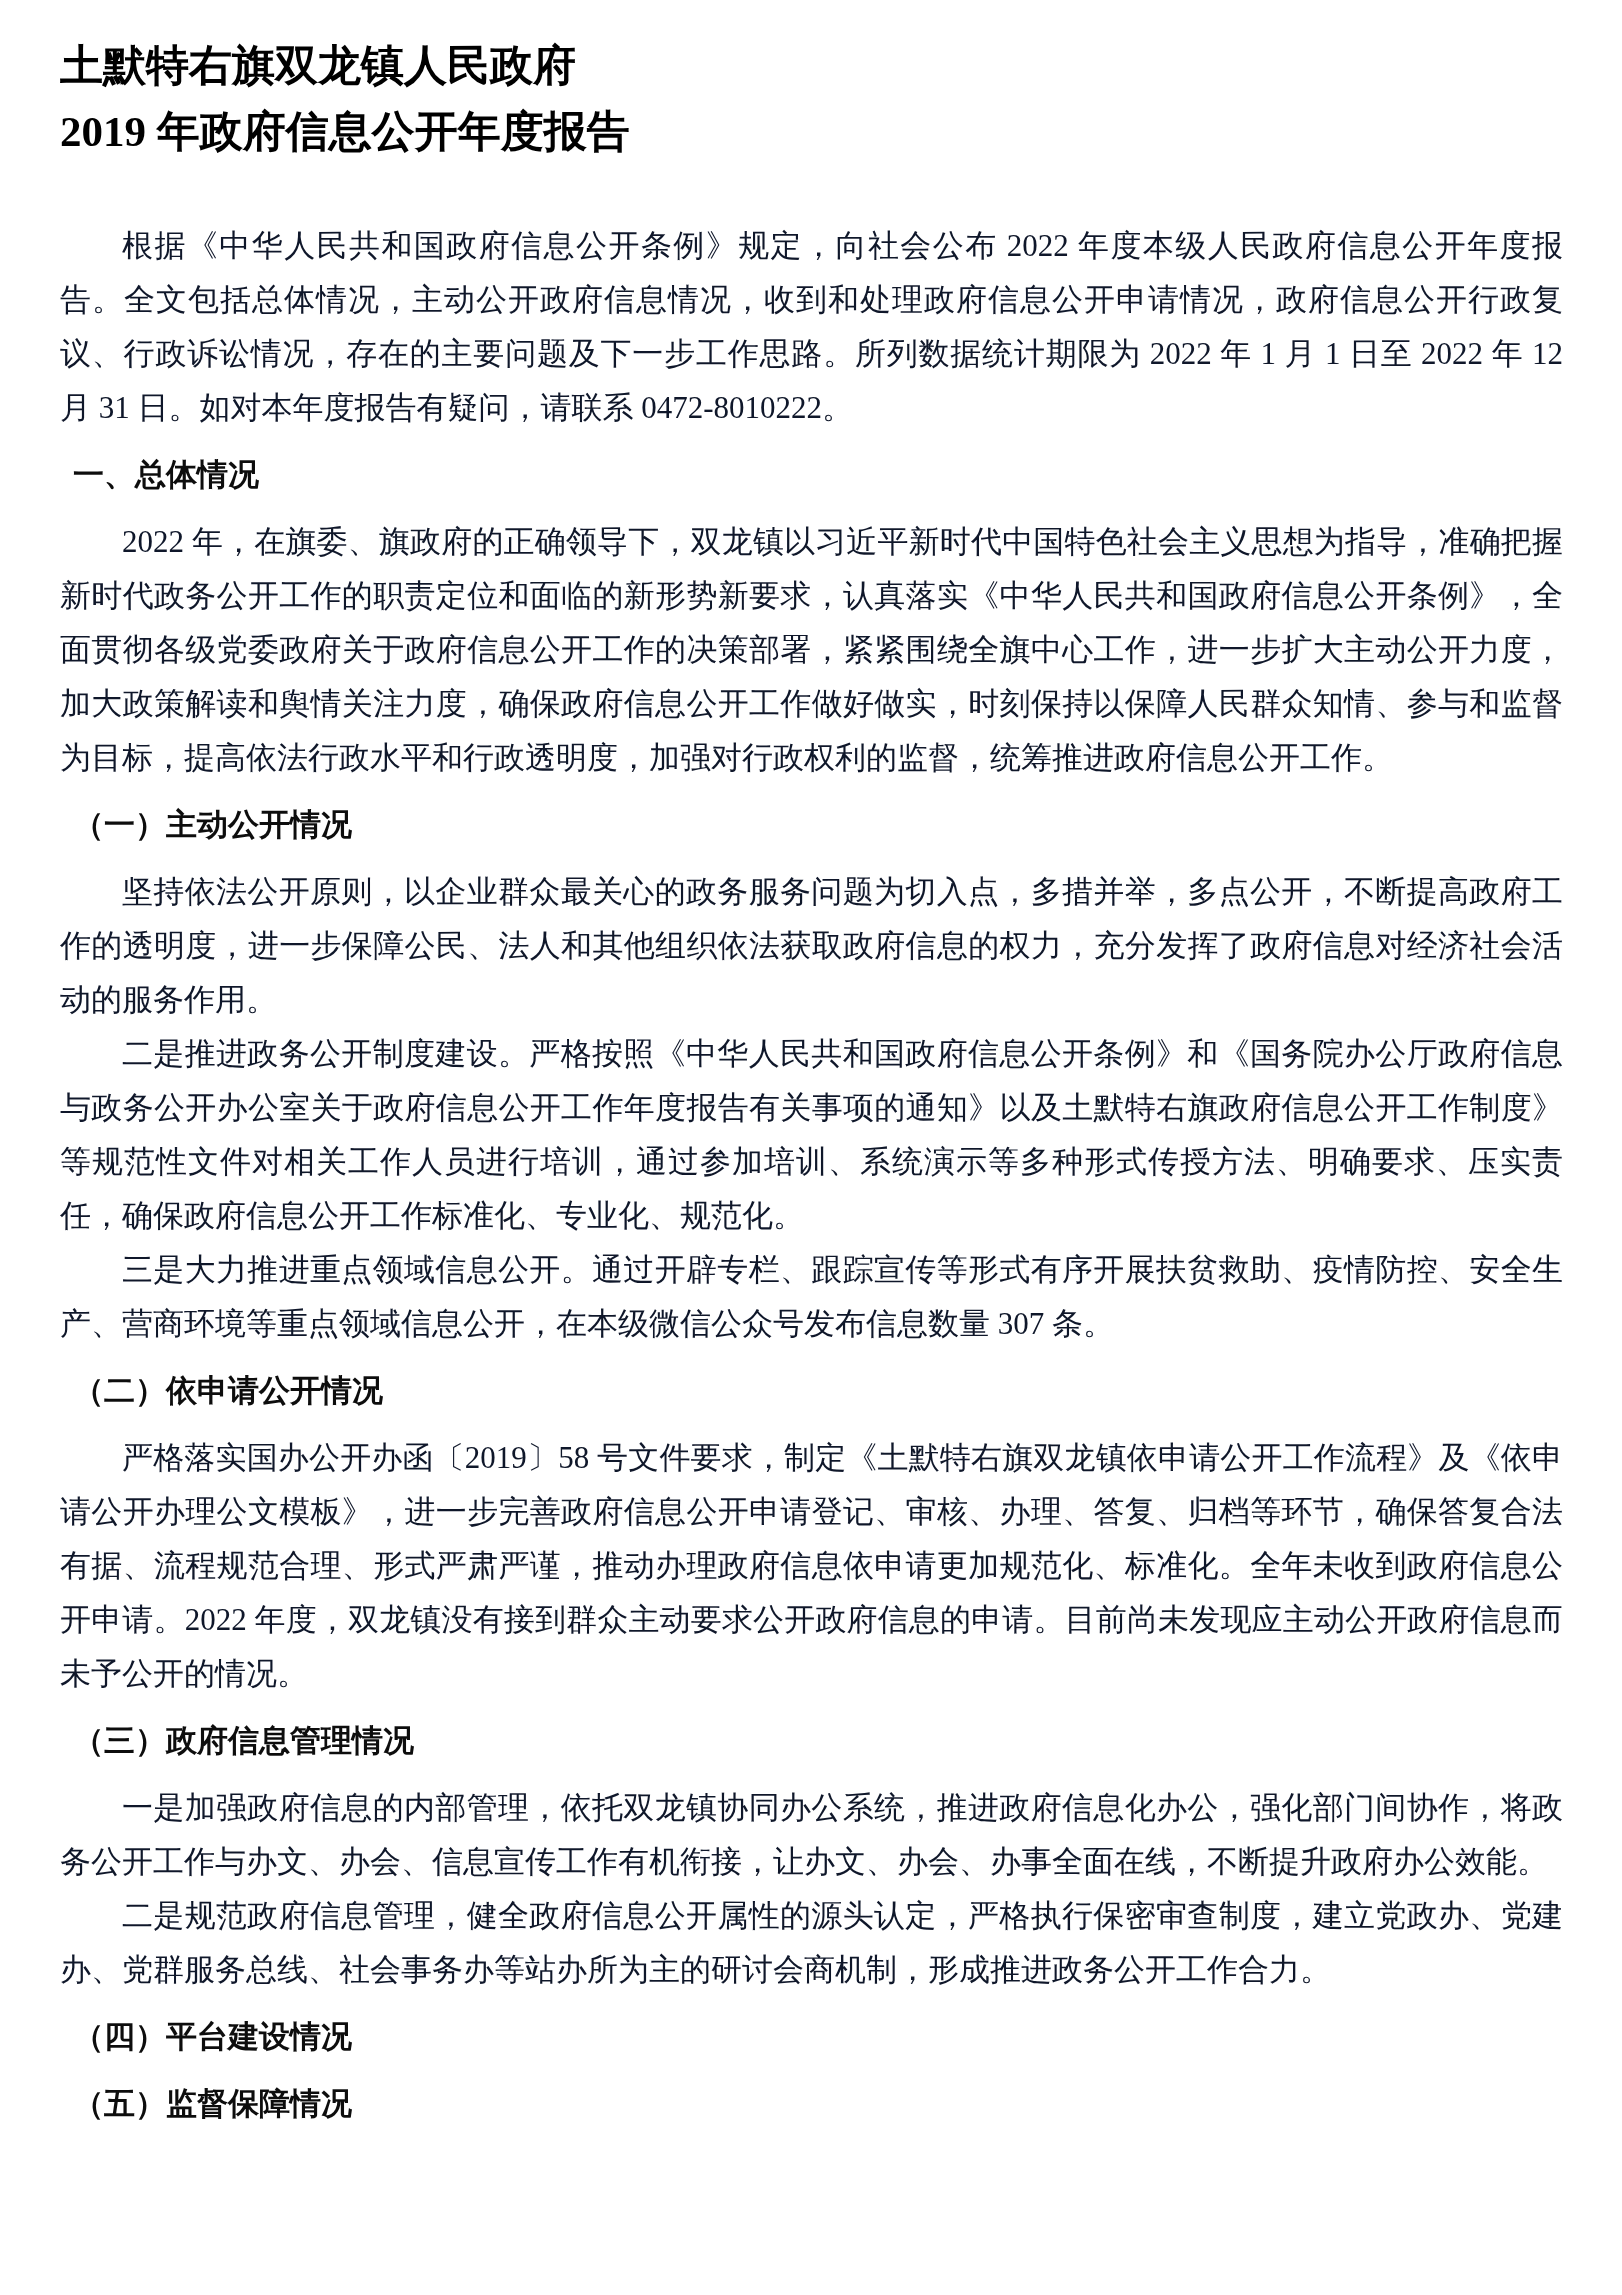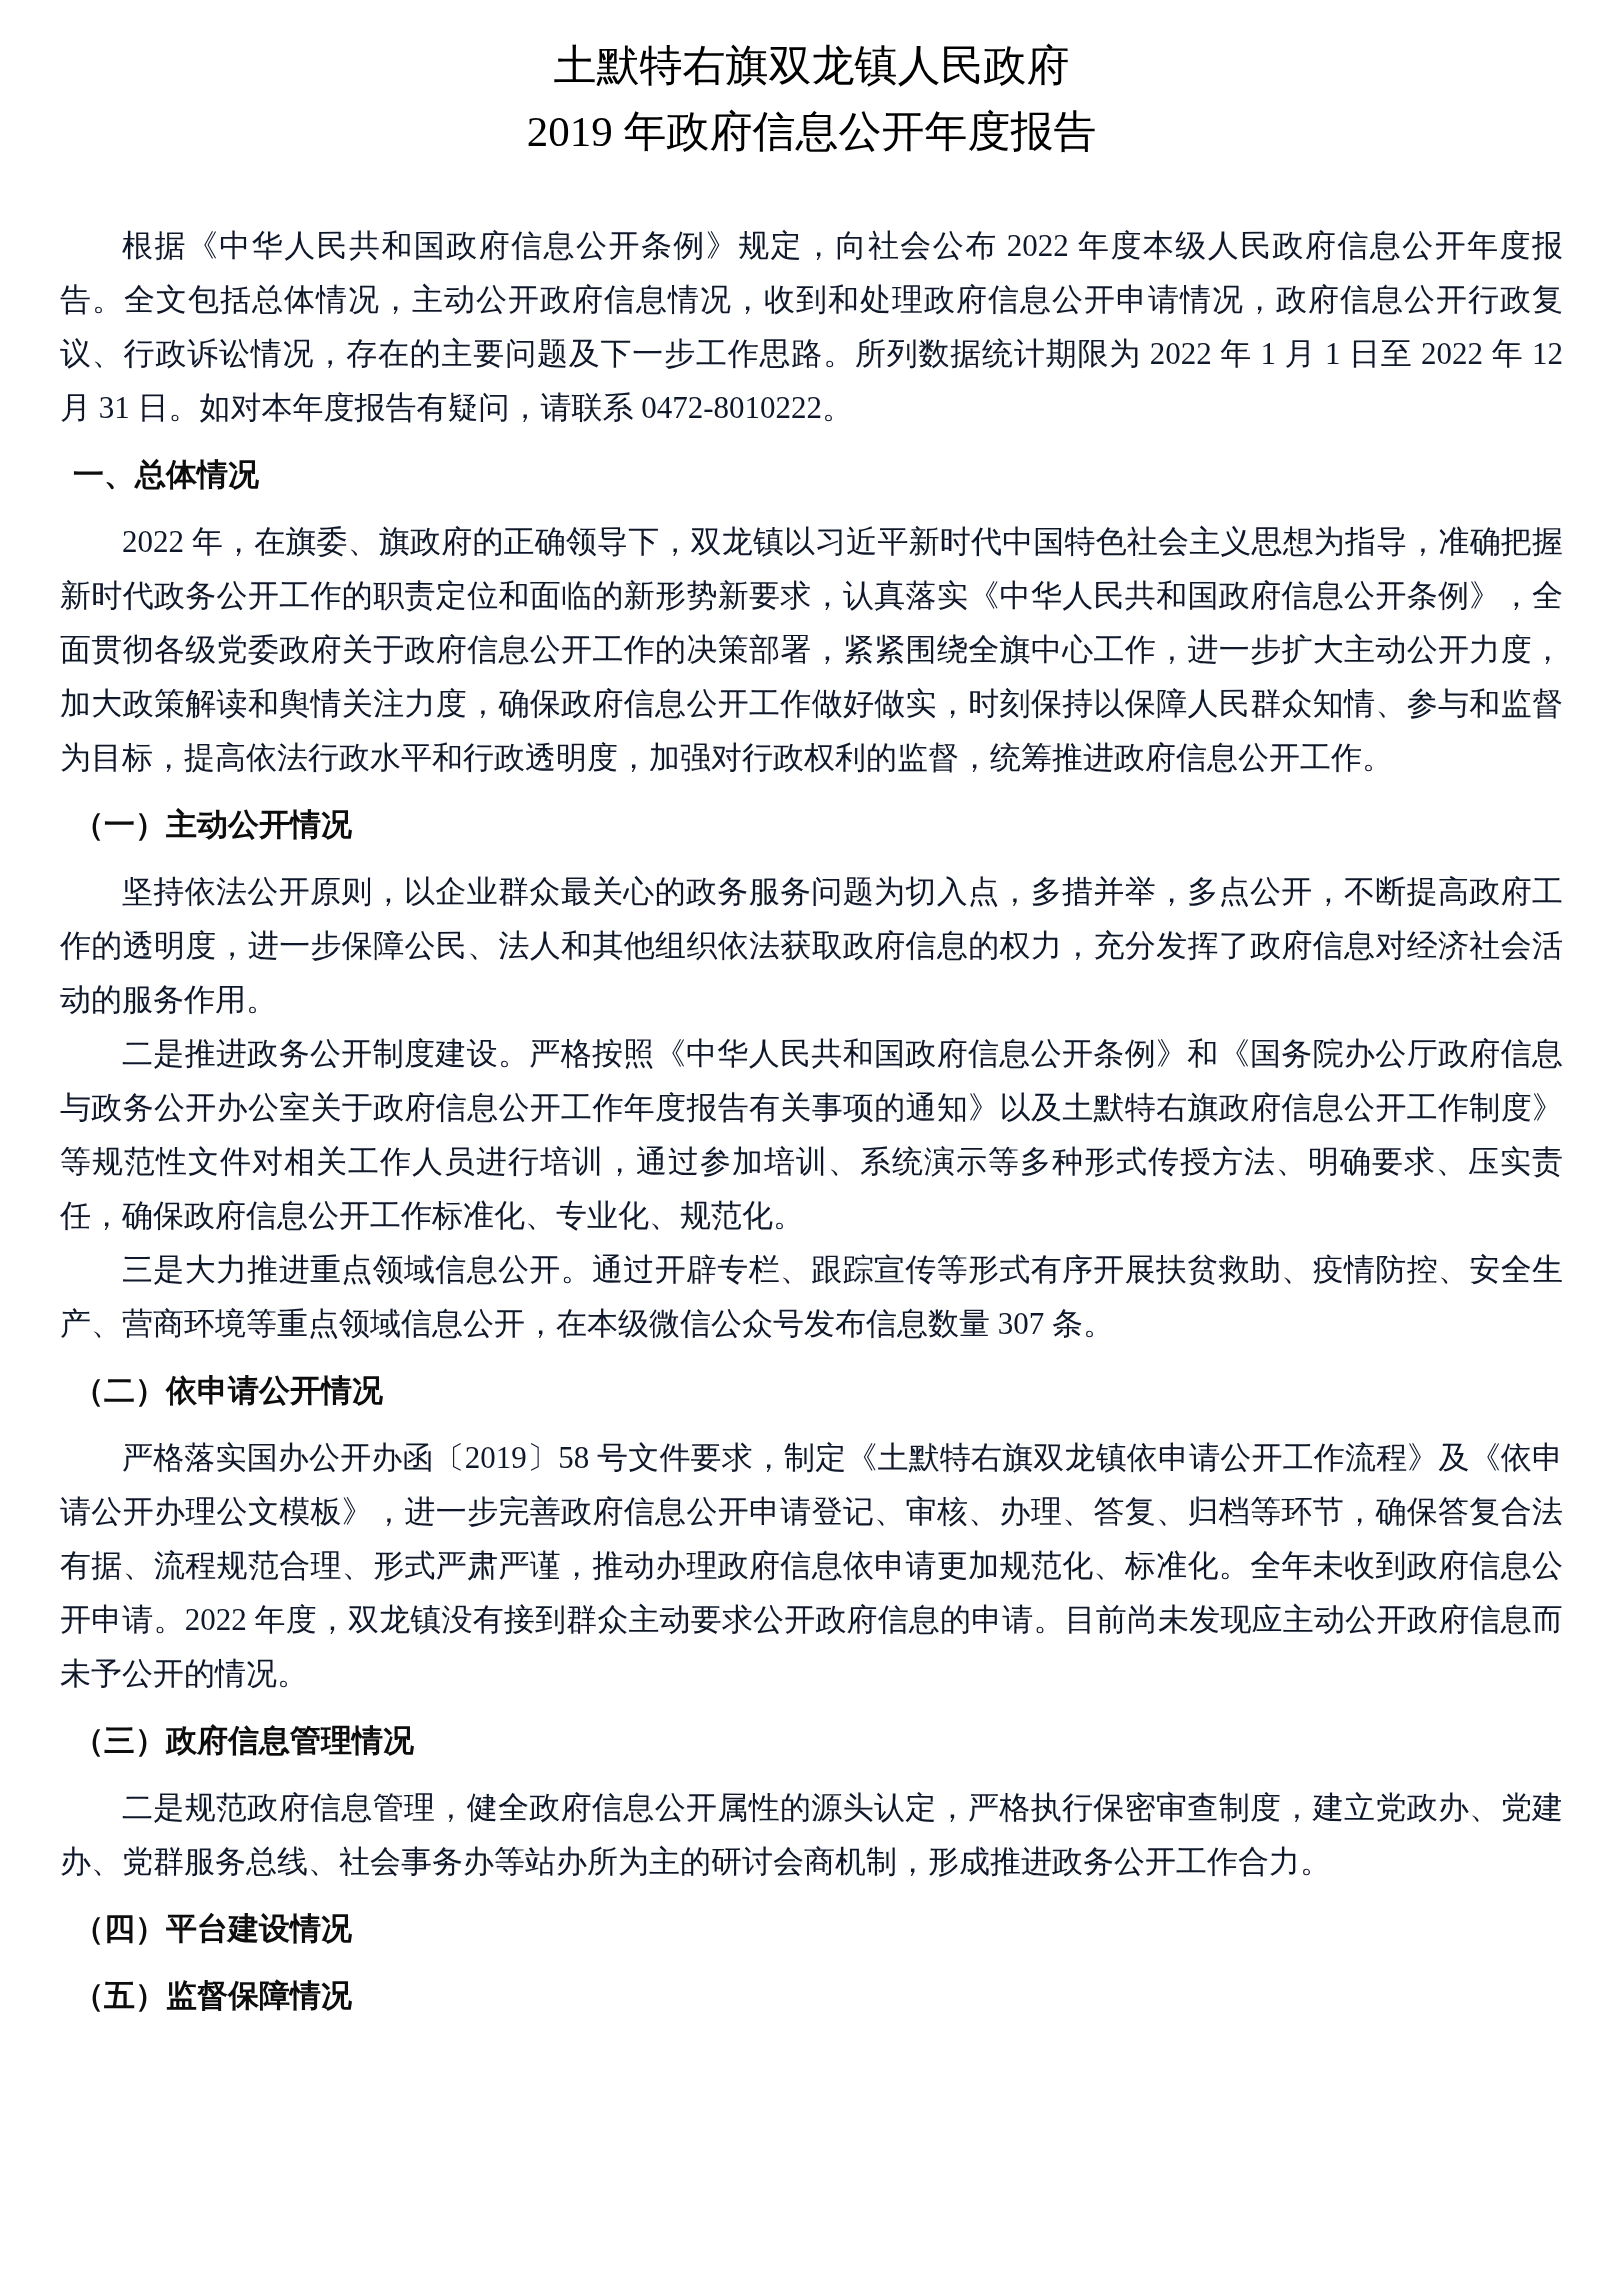--- a/index.html
+++ b/index.html
@@ -17,22 +17,21 @@
     padding: 33px 60px 0 60px;
     overflow: hidden;
     font-family: "Liberation Serif", "DejaVu Serif", serif;
   }
   .title-block {
     margin: 0 0 54px 0;
   }
   .title-line {
     font-size: 43px;
     line-height: 66px;
-    font-weight: normal;
-    text-align: center;
+    font-weight: bold;
     color: #000000;
   }
   .para {
     margin: 0;
     font-size: 31px;
     line-height: 54px;
     text-align: justify;
     letter-spacing: 0;
     color: #0f172a;
   }
@@ -78,20 +77,21 @@
   <p class="para indent">二是推进政务公开制度建设。严格按照《中华人民共和国政府信息公开条例》和《国务院办公厅政府信息与政务公开办公室关于政府信息公开工作年度报告有关事项的通知》以及土默特右旗政府信息公开工作制度》等规范性文件对相关工作人员进行培训，通过参加培训、系统演示等多种形式传授方法、明确要求、压实责任，确保政府信息公开工作标准化、专业化、规范化。</p>
 
   <p class="para indent">三是大力推进重点领域信息公开。通过开辟专栏、跟踪宣传等形式有序开展扶贫救助、疫情防控、安全生产、营商环境等重点领域信息公开，在本级微信公众号发布信息数量 307 条。</p>
 
   <h3 class="heading heading-l2">（二）依申请公开情况</h3>
 
   <p class="para indent">严格落实国办公开办函〔2019〕58 号文件要求，制定《土默特右旗双龙镇依申请公开工作流程》及《依申请公开办理公文模板》，进一步完善政府信息公开申请登记、审核、办理、答复、归档等环节，确保答复合法有据、流程规范合理、形式严肃严谨，推动办理政府信息依申请更加规范化、标准化。全年未收到政府信息公开申请。2022 年度，双龙镇没有接到群众主动要求公开政府信息的申请。目前尚未发现应主动公开政府信息而未予公开的情况。</p>
 
   <h3 class="heading heading-l2">（三）政府信息管理情况</h3>
 
+  <p class="para indent">一是加强政府信息的内部管理，依托双龙镇协同办公系统，推进政府信息化办公，强化部门间协作，将政务公开工作与办文、办会、信息宣传工作有机衔接，让办文、办会、办事全面在线，不断提升政府办公效能。</p>
 
   <p class="para indent">二是规范政府信息管理，健全政府信息公开属性的源头认定，严格执行保密审查制度，建立党政办、党建办、党群服务总线、社会事务办等站办所为主的研讨会商机制，形成推进政务公开工作合力。</p>
 
   <h3 class="heading heading-l2">（四）平台建设情况</h3>
 
 
   <h3 class="heading heading-l2">（五）监督保障情况</h3>
 
 </div>
 

